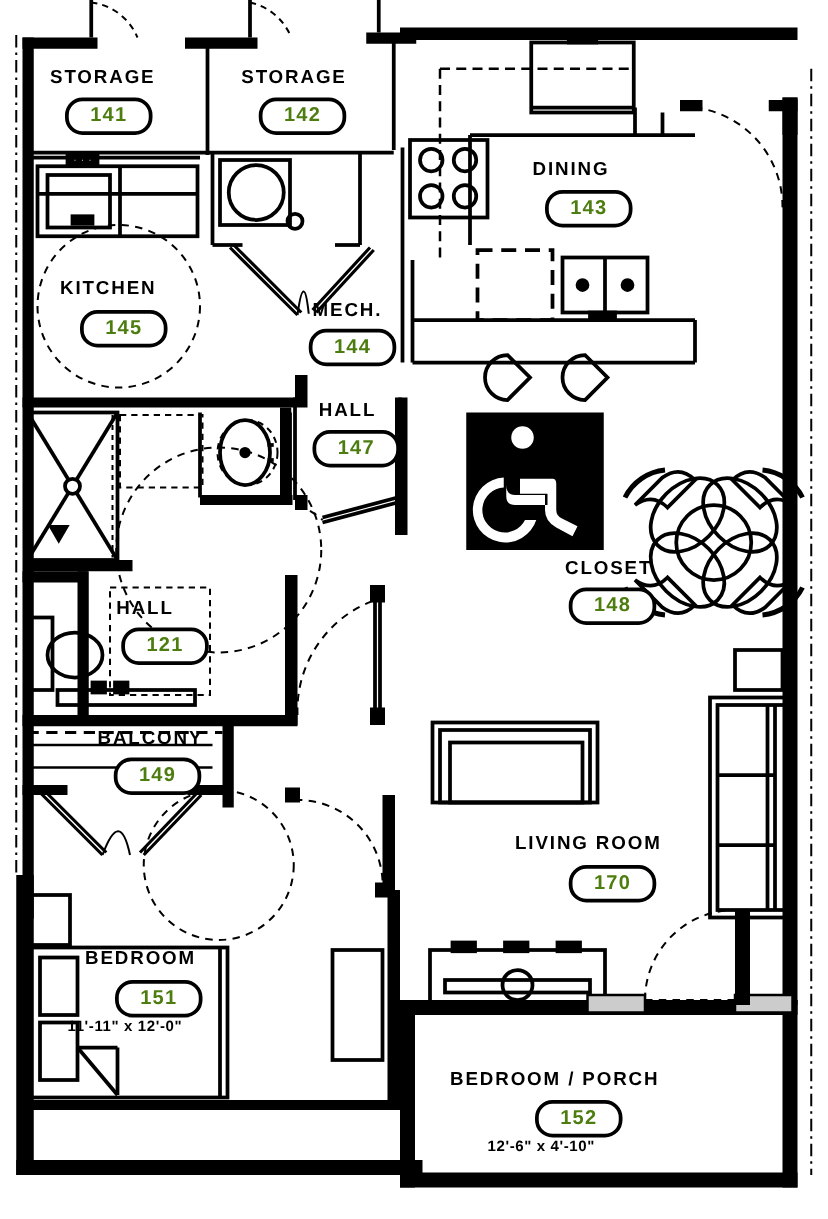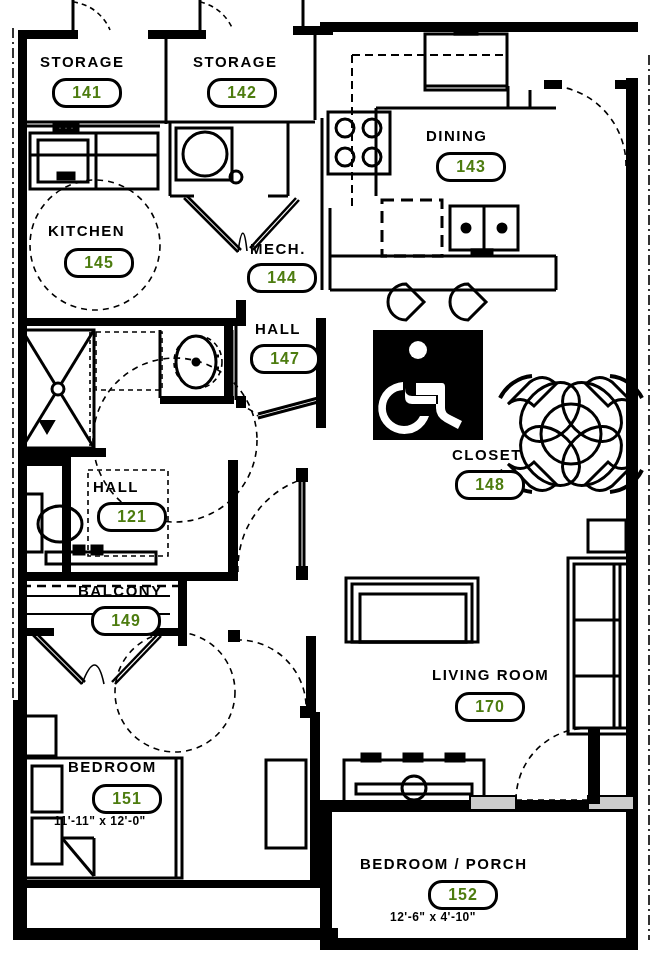--- a/index.html
+++ b/index.html
@@ -413,21 +413,21 @@
       <div class="lbl rmname" style="left: 48px; top: 222px;">KITCHEN</div>
       <div class="pill" style="left: 64px; top: 248px; width: 64px;">145</div>
       <div class="lbl rmname" style="left: 93px; top: 478px;">HALL</div>
       <div class="pill" style="left: 97px; top: 502px; width: 64px;">121</div>
       <div class="lbl rmname" style="left: 255px; top: 320px;">HALL</div>
       <div class="pill" style="left: 250px; top: 344px; width: 64px;">147</div>
       <div class="lbl rmname" style="left: 452px; top: 446px;">CLOSET</div>
       <div class="pill" style="left: 455px; top: 470px; width: 64px;">148</div>
       <div class="lbl rmname" style="left: 78px; top: 582px;">BALCONY</div>
       <div class="pill" style="left: 91px; top: 606px; width: 64px;">149</div>
-      <div class="lbl rmname" style="left: 432px; top: 666px;">LIVING  ROOM</div>
+      <div class="lbl rmname" style="left: 412px; top: 666px;">LIVING  ROOM</div>
       <div class="pill" style="left: 455px; top: 692px; width: 64px;">170</div>
       <div class="lbl rmname" style="left: 68px; top: 758px;">BEDROOM</div>
       <div class="pill" style="left: 92px; top: 784px; width: 64px;">151</div>
       <div class="lbl rmdim" style="left: 54px; top: 814px;">11'-11" x 12'-0"</div>
       <div class="lbl rmname" style="left: 360px; top: 855px;">BEDROOM  /  PORCH</div>
       <div class="pill" style="left: 428px; top: 880px; width: 64px;">152</div>
       <div class="lbl rmdim" style="left: 390px; top: 910px;">12'-6" x 4'-10"</div>
     </div>
 
 </div>

